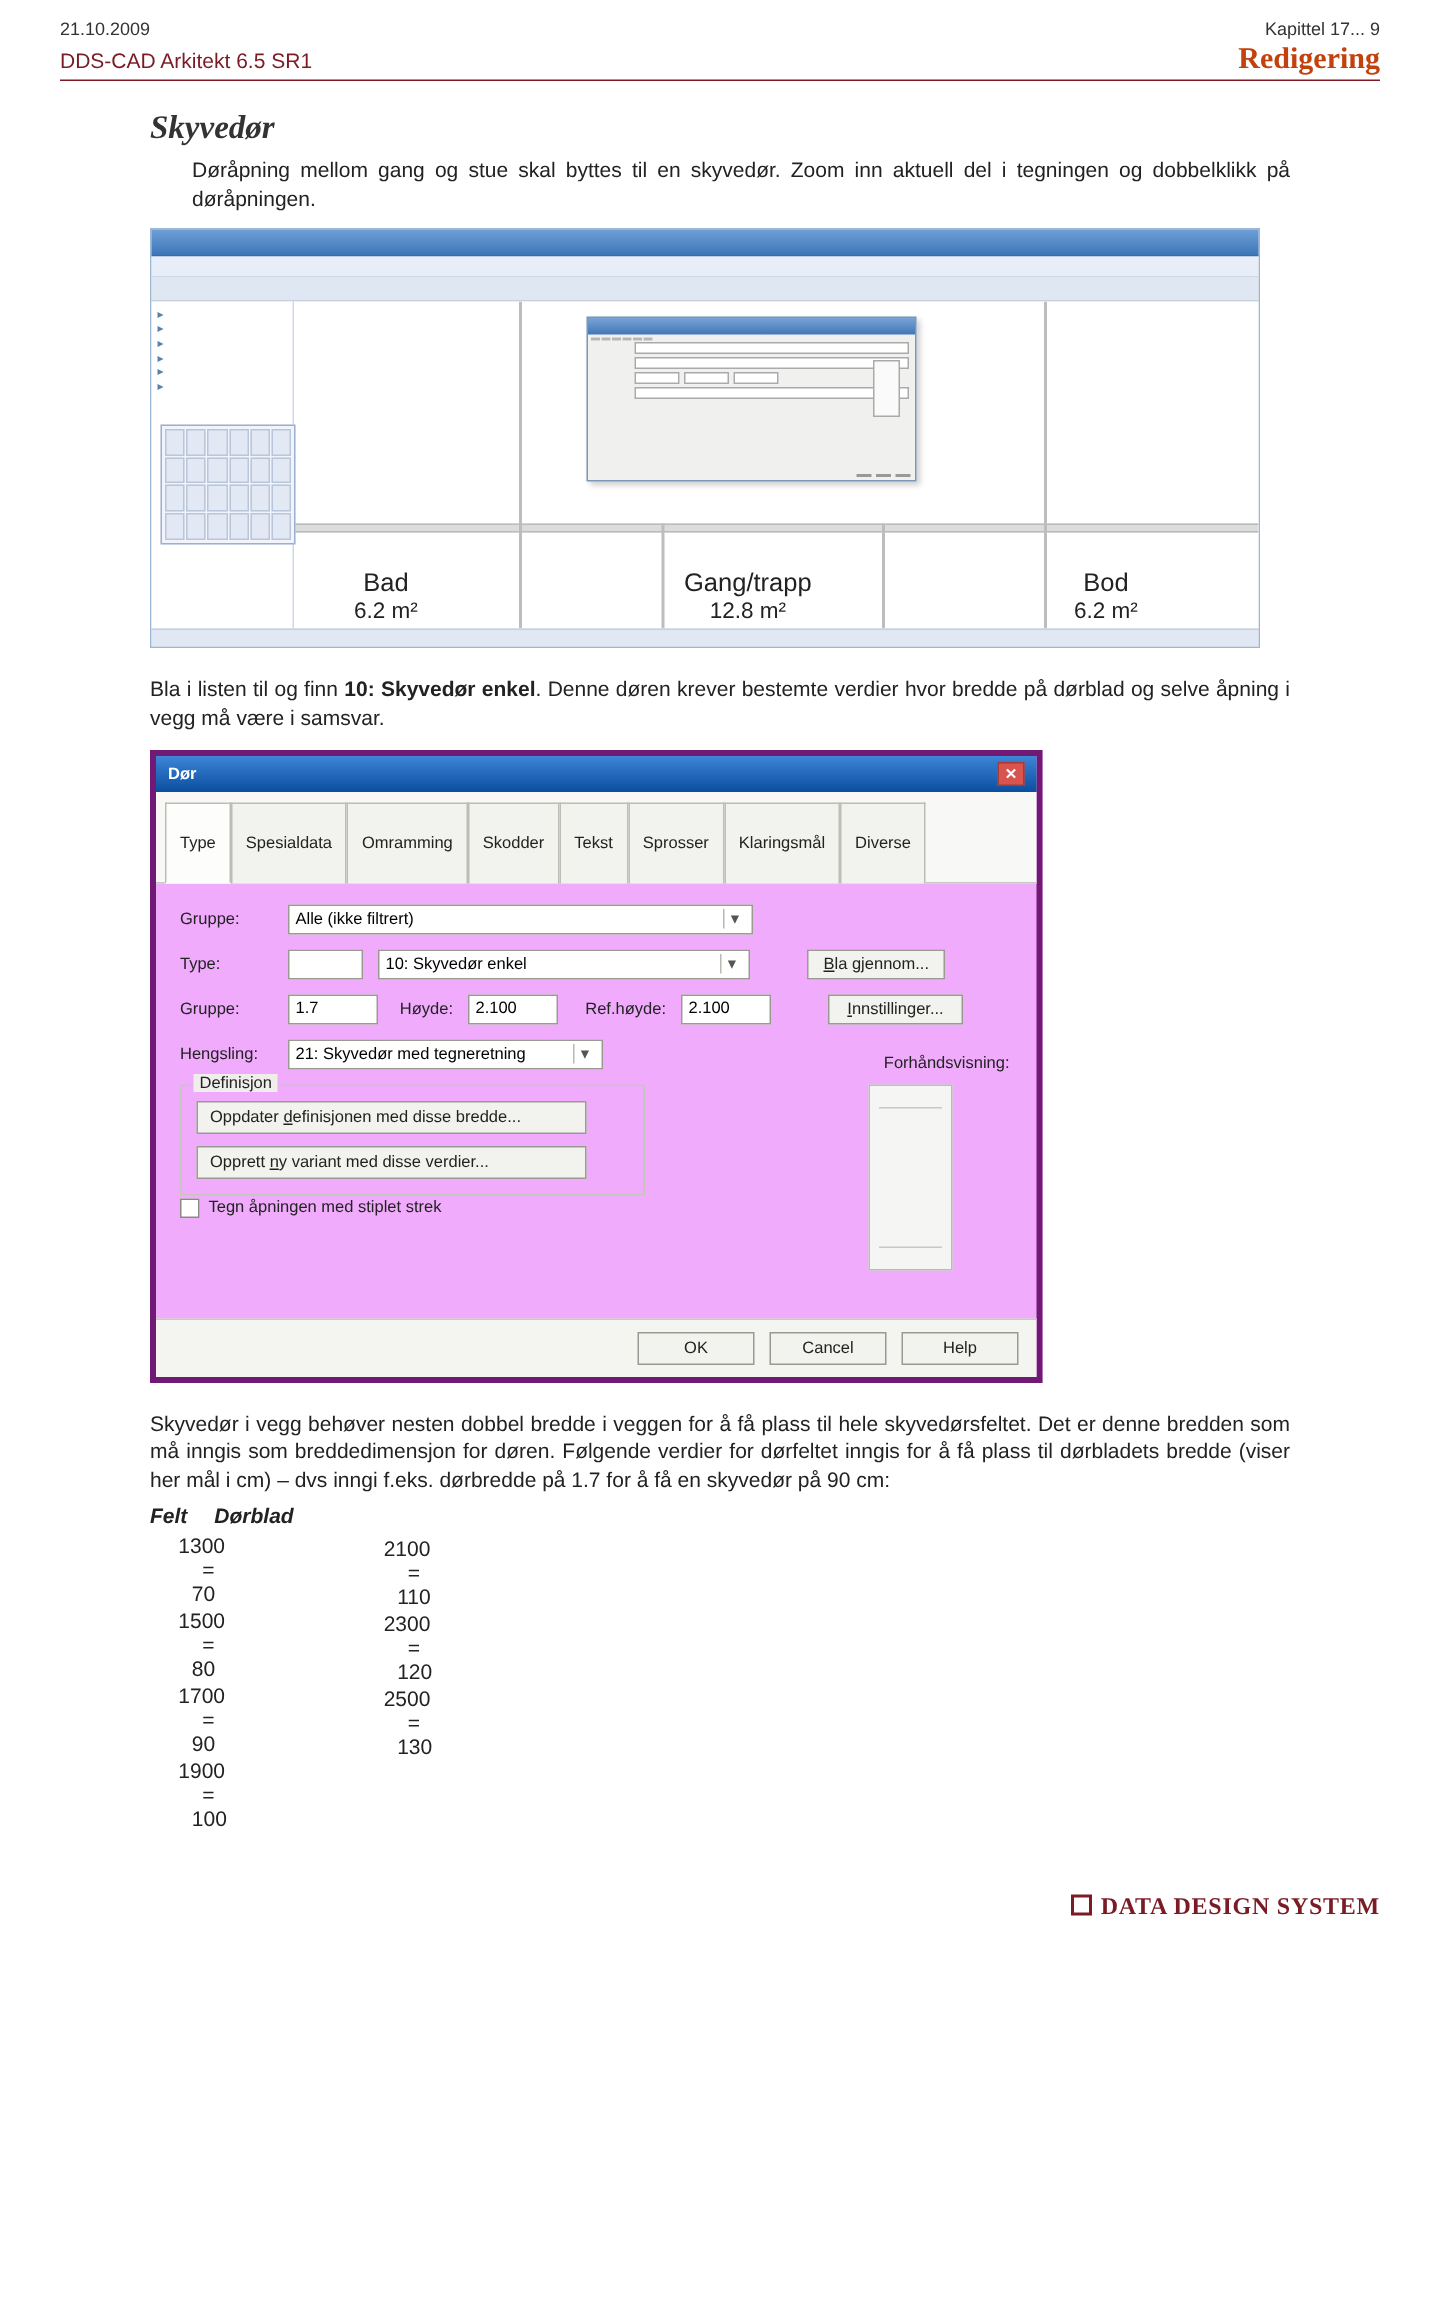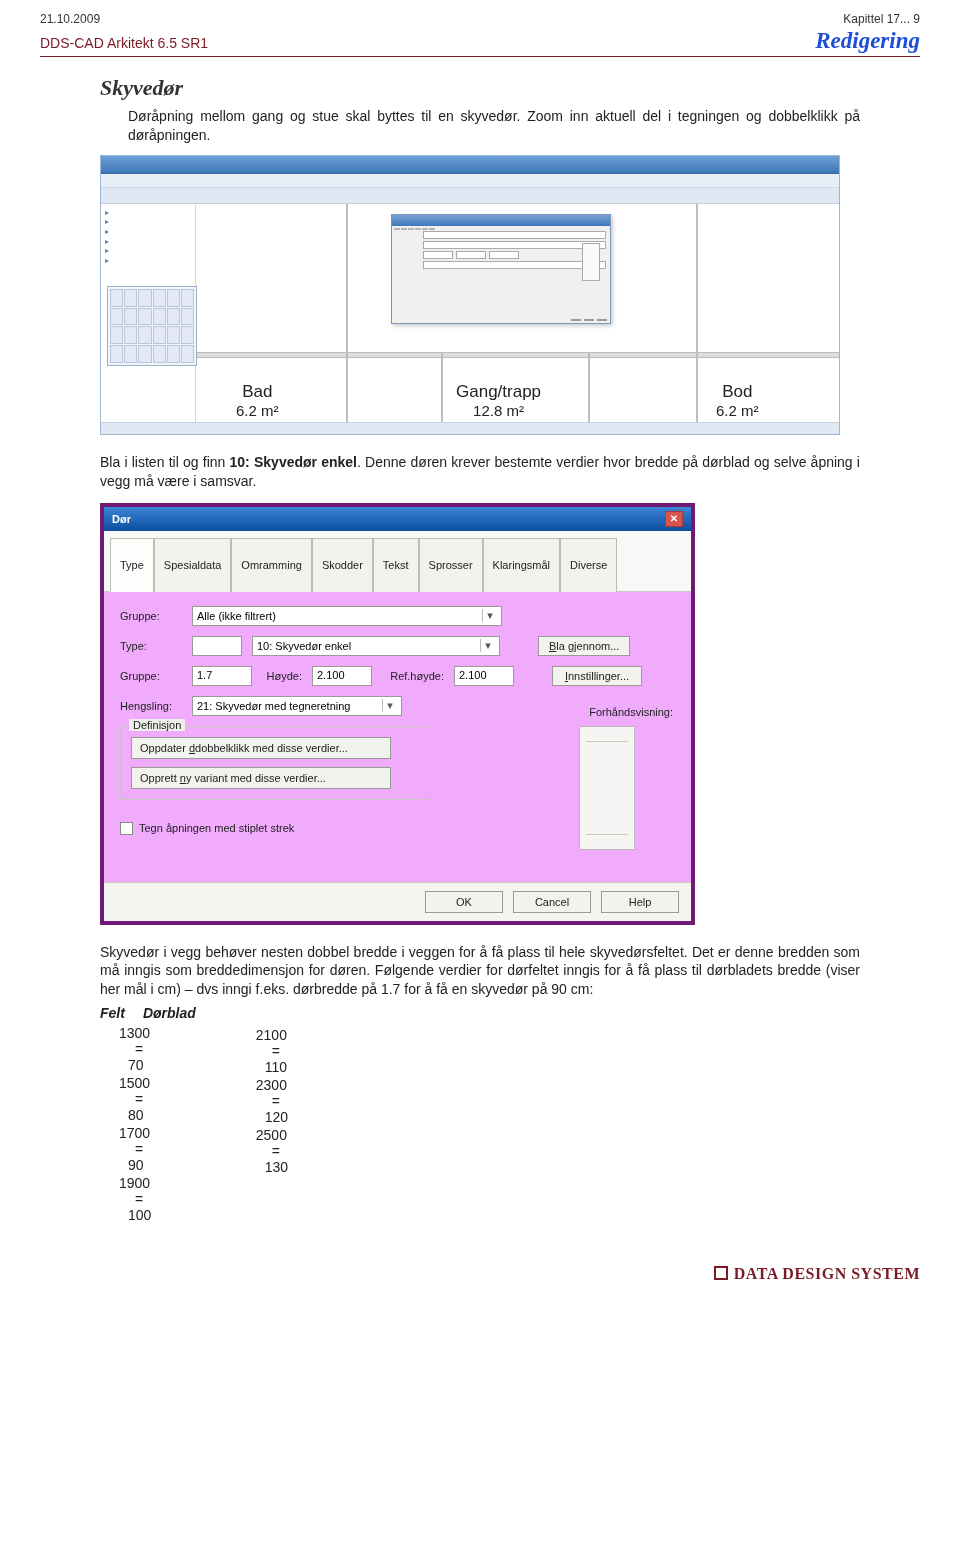--- a/index.html
+++ b/index.html
@@ -8,21 +8,21 @@
     font-size: 13px;
     color: #222;
     background: #fff;
     width: 960px;
     margin: 0 auto;
     padding: 12px 40px 30px 40px;
   }
   .top-row { display: flex; justify-content: space-between; font-size: 12px; color: #333; }
   .sub-row { display: flex; justify-content: space-between; align-items: baseline; color: #7a1b25; margin-top: 2px; }
   .prod { font-size: 14px; }
-  .chapter-title { font-family: Georgia, "Times New Roman", serif; font-style: italic; font-weight: 700; font-size: 23px; color: #1d4ed8; }
+  .chapter-title { font-family: Georgia, "Times New Roman", serif; font-weight: 700; font-size: 20px; color: #c2410c; }
   .rule { border: none; border-top: 1px solid #7a1b25; margin-top: 2px; }
   .content { padding: 18px 60px 0 60px; }
   .h-skyvedor { font-family: Georgia, serif; font-style: italic; font-weight: 700; font-size: 22px; color: #333; margin-bottom: 6px; }
   p.body { font-size: 14px; line-height: 1.35; text-align: justify; margin-bottom: 6px; }
   .bold { font-weight: 700; }
 
   
   .cad-shot {
     width: 740px; height: 280px;
     border: 1px solid #9bb7d4; background: #e9eef6;
@@ -88,21 +88,21 @@
   .sel .arr { width: 15px; text-align: center; border-left: 1px solid #b9b9b2; color: #555; }
   .btn-std {
     background: #f2f2ee; border: 1px solid #9a9a92; padding: 3px 10px; min-width: 90px;
     text-align: center; font-size: 11px;
   }
   .btn-std .u { text-decoration: underline; }
   .fieldset { border: 1px solid #c5c5be; padding: 10px 10px 10px 10px; position: relative; margin-top: 6px; width: 310px; }
   .fieldset .legend { position: absolute; top: -8px; left: 8px; background: #efeeea; padding: 0 4px; font-size: 11px; }
   .btn-long { background: #f2f2ee; border: 1px solid #9a9a92; padding: 4px 8px; width: 260px; text-align: left; margin-bottom: 8px; font-size: 11px; }
   .btn-long .u { text-decoration: underline; }
-  .chk-row { display: flex; align-items: center; gap: 6px; margin-top: 22px; font-size: 11px; }
+  .chk-row { display: flex; align-items: center; gap: 6px; margin-top: 2px; font-size: 11px; }
   .chk { width: 13px; height: 13px; border: 1px solid #8a8a82; background: #fff; }
   .preview-lbl { position: absolute; right: 18px; top: 114px; font-size: 11px; }
   .door-preview {
     position: absolute; right: 56px; top: 134px; width: 56px; height: 124px;
     border: 1px solid #bbb; background: #f5f5f3;
   }
   .door-preview::before, .door-preview::after {
     content: ""; position: absolute; left: 6px; right: 6px; border-top: 1px solid #c9c9c2;
   }
   .door-preview::before { top: 14px; } .door-preview::after { bottom: 14px; }
@@ -299,21 +299,21 @@
             <span class="arr">▾</span>
         </div>
       </div>
 
       <div class="preview-lbl">Forhåndsvisning:</div>
       <div class="door-preview"></div>
 
       <div class="fieldset">
         <span class="legend">Definisjon</span>
         <div class="btn-long">
-          <span>Oppdater </span><span class="u">d</span><span>dobbelklikk med disse verdier...</span>
+          <span>Oppdater </span><span class="u">d</span><span>efinisjonen med disse bredde...</span>
         </div>
         <div class="btn-long" style="margin-bottom:0;">
           <span>Opprett </span><span class="u">n</span><span>y variant med disse verdier...</span>
         </div>
       </div>
 
       <div class="chk-row">
         <span class="chk"></span>
         <span>Tegn åpningen med stiplet strek</span>
       </div>

